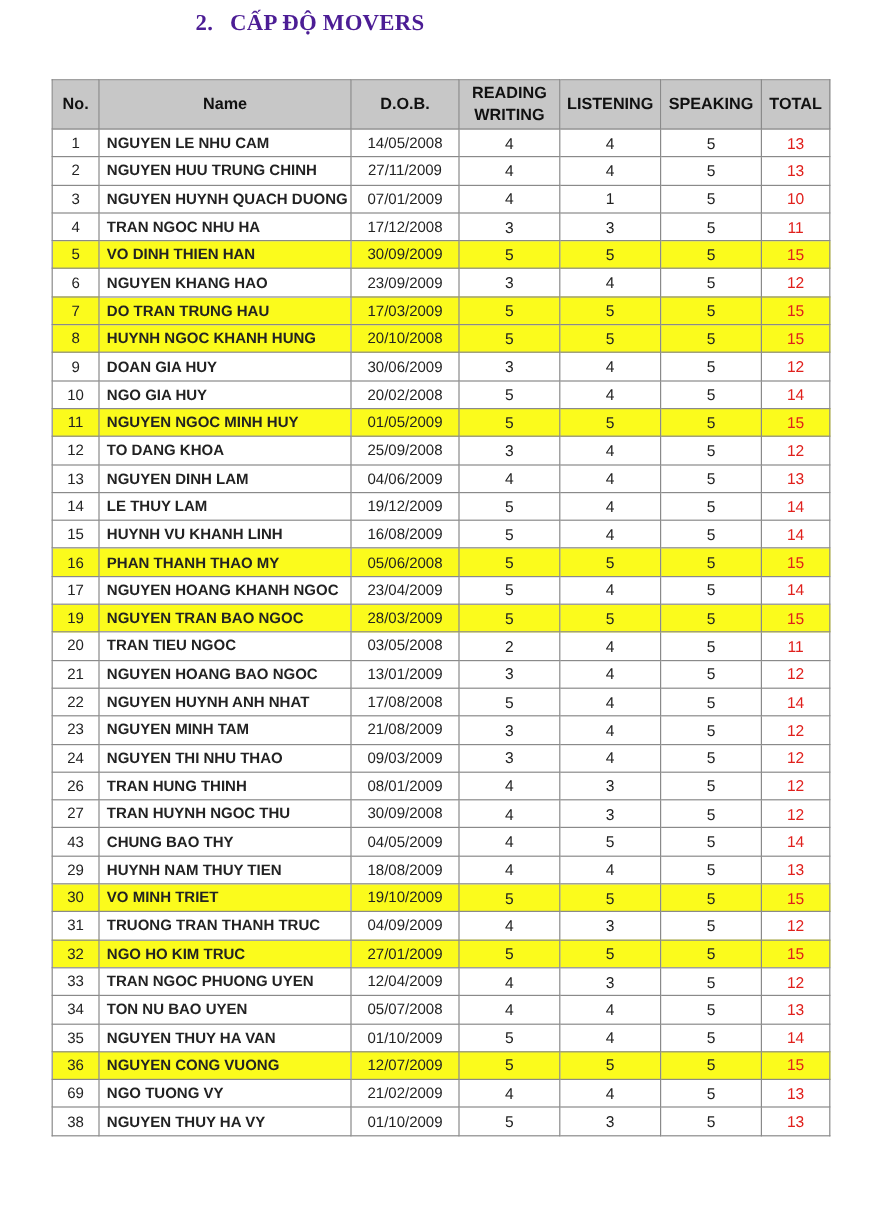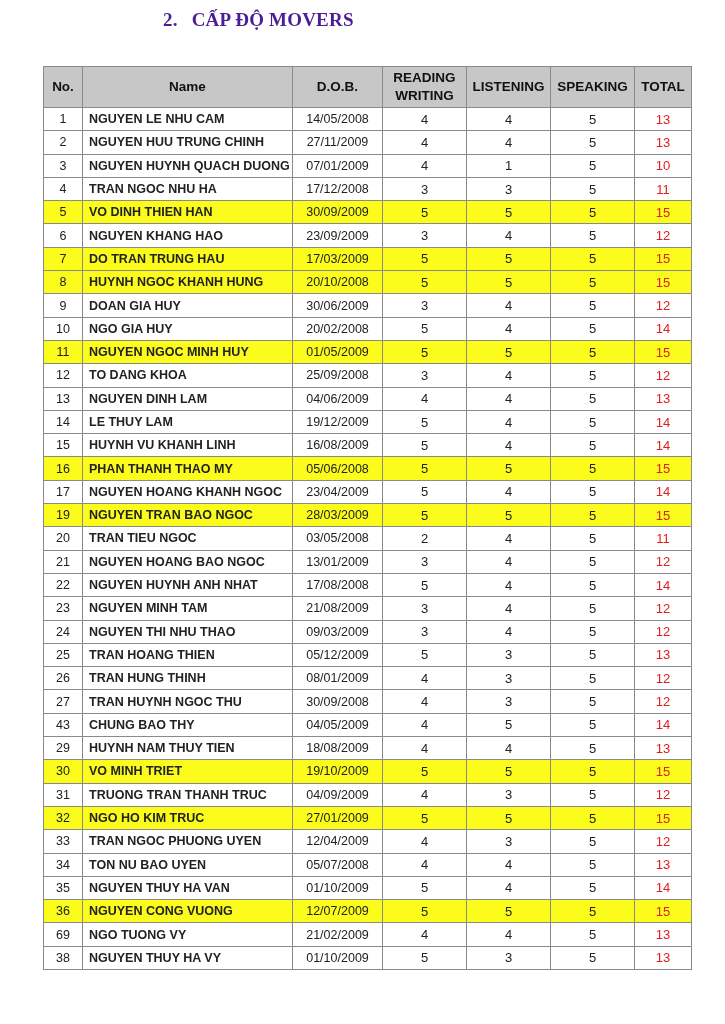--- a/index.html
+++ b/index.html
@@ -269,29 +269,20 @@
       <tr>
         <td>24</td>
         <td class="name">NGUYEN THI NHU THAO</td>
         <td>09/03/2009</td>
         <td class="score">3</td>
         <td class="score">4</td>
         <td class="score">5</td>
         <td class="total">12</td>
       </tr>
       <tr>
-        <td>25</td>
-        <td class="name">TRAN HOANG THIEN</td>
-        <td>05/12/2009</td>
-        <td class="score">5</td>
-        <td class="score">3</td>
-        <td class="score">5</td>
-        <td class="total">13</td>
-      </tr>
-      <tr>
         <td>26</td>
         <td class="name">TRAN HUNG THINH</td>
         <td>08/01/2009</td>
         <td class="score">4</td>
         <td class="score">3</td>
         <td class="score">5</td>
         <td class="total">12</td>
       </tr>
       <tr>
         <td>27</td>

